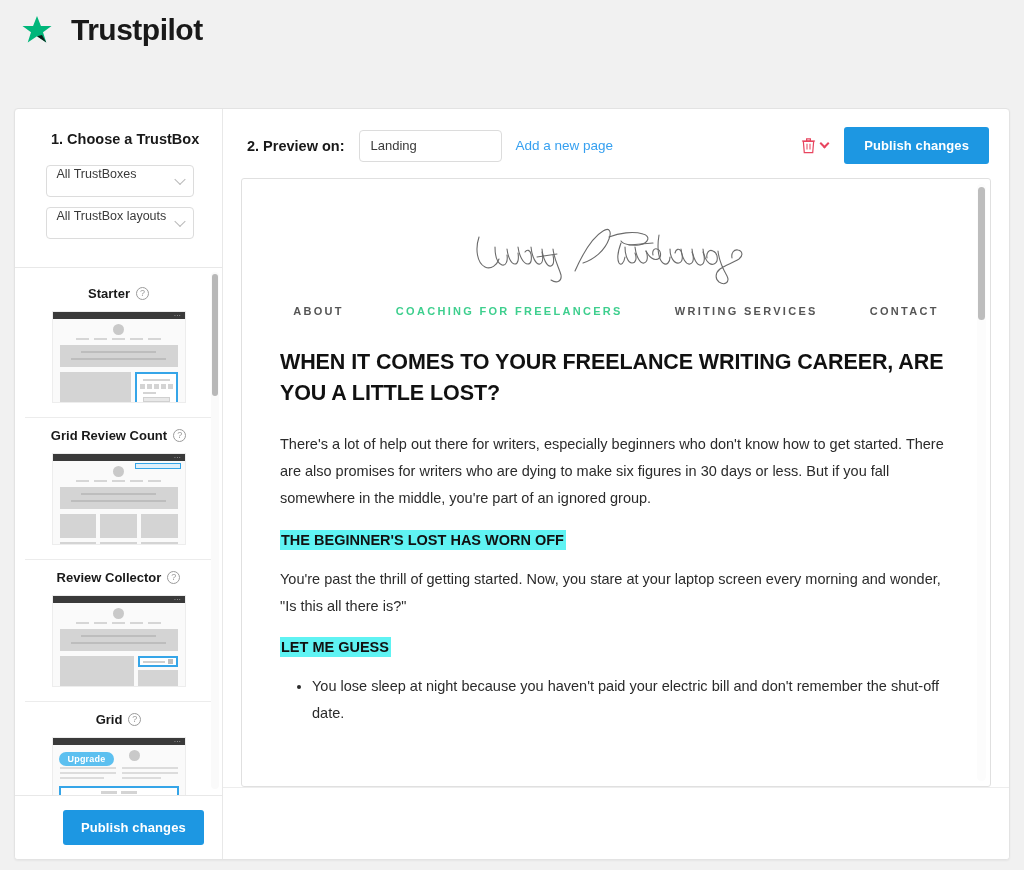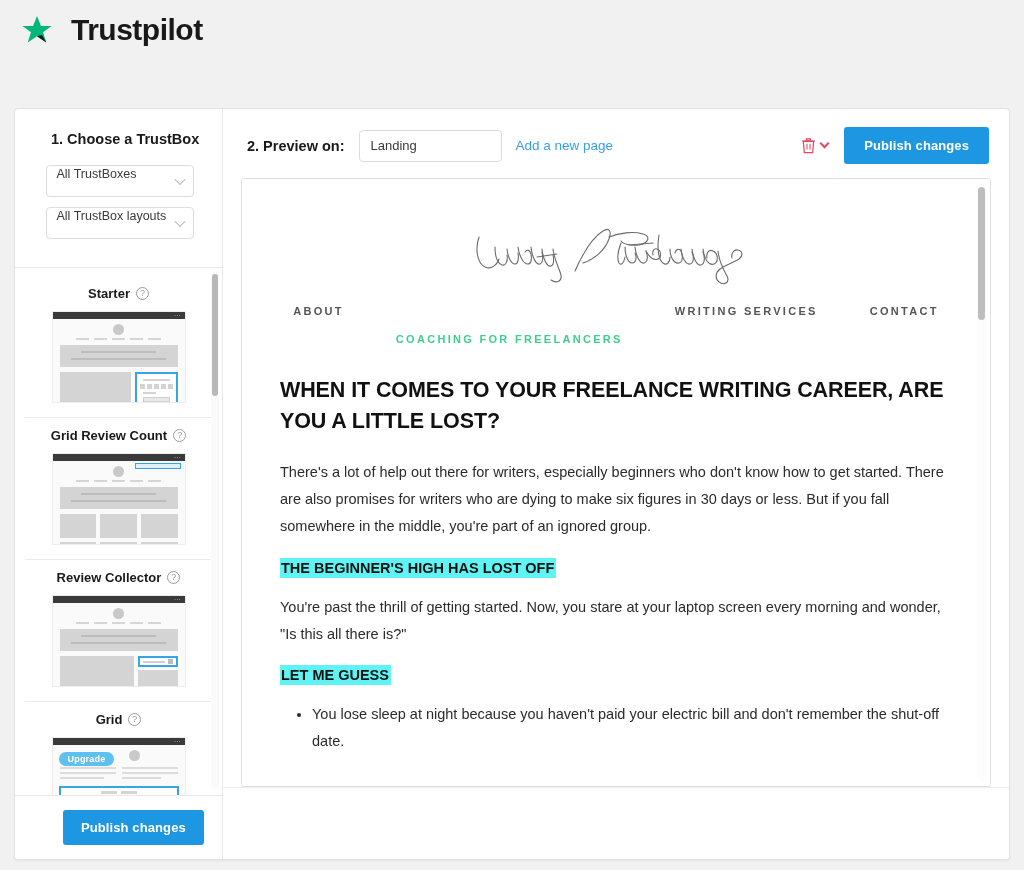--- a/index.html
+++ b/index.html
@@ -150,21 +150,21 @@
     background: #fff; position: relative; overflow: hidden;
   }
   .preview-inner { padding: 40px 24px 0 24px; height: 100%; }
   .sig { text-align: center; height: 78px; }
   .sig svg { display: block; margin: 0 auto; }
   .site-nav {
     display: flex; justify-content: center; gap: 52px; margin: 8px 0 30px 0;
     font-size: 11px; letter-spacing: 2.3px; font-weight: bold;
   }
   .site-nav span { color: #555; cursor: pointer; }
-  .site-nav span.on { color: #3ecf8e; margin-top: 28px; }
+  .site-nav span.on { color: #3ecf8e; }
   .art { padding: 0 14px; }
   .art h1 {
     font-size: 21.5px; font-weight: bold; color: #111; line-height: 1.45;
     margin: 0 0 22px 0; letter-spacing: -0.1px;
   }
   .art p { font-size: 14.5px; line-height: 1.85; color: #2b2b2b; margin: 0 0 18px 0; }
   .art h2 {
     font-size: 14.5px; font-weight: bold; color: #111; margin: 0 0 16px 0; display: inline-block;
   }
   .hl { background: #5ff3f3; padding: 2px 2px 2px 1px; }
@@ -428,21 +428,21 @@
         <div class="site-nav">
           <span>ABOUT</span>
           <span class="on">COACHING FOR FREELANCERS</span>
           <span>WRITING SERVICES</span>
           <span>CONTACT</span>
         </div>
 
         <div class="art">
           <h1>WHEN IT COMES TO YOUR FREELANCE WRITING CAREER, ARE YOU A LITTLE LOST?</h1>
           <p>There's a lot of help out there for writers, especially beginners who don't know how to get started. There are also promises for writers who are dying to make six figures in 30 days or less. But if you fall somewhere in the middle, you're part of an ignored group.</p>
-          <div><h2 class="hl">THE BEGINNER'S HIGH HAS LOST OFF</h2></div>
+          <div><h2 class="hl">THE BEGINNER'S LOST HAS WORN OFF</h2></div>
           <p>You're past the thrill of getting started. Now, you stare at your laptop screen every morning and wonder, "Is this all there is?"</p>
           <div><h2 class="hl">LET ME GUESS</h2></div>
           <ul>
             <li>You lose sleep at night because you haven't paid your electric bill and don't remember the shut-off date.</li>
           </ul>
         </div>
       </div>
 
       <div class="pv-sb-track">
         <div class="pv-sb-thumb" style="top:3px;height:133px;"></div>

